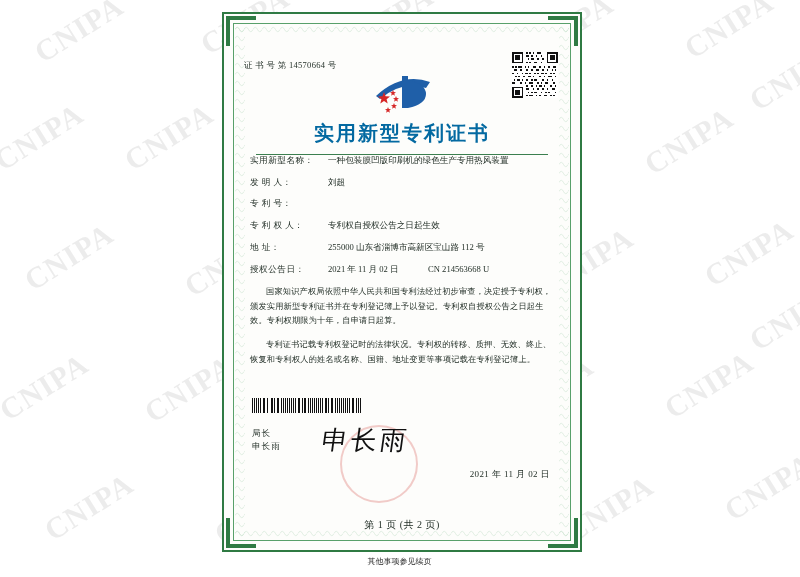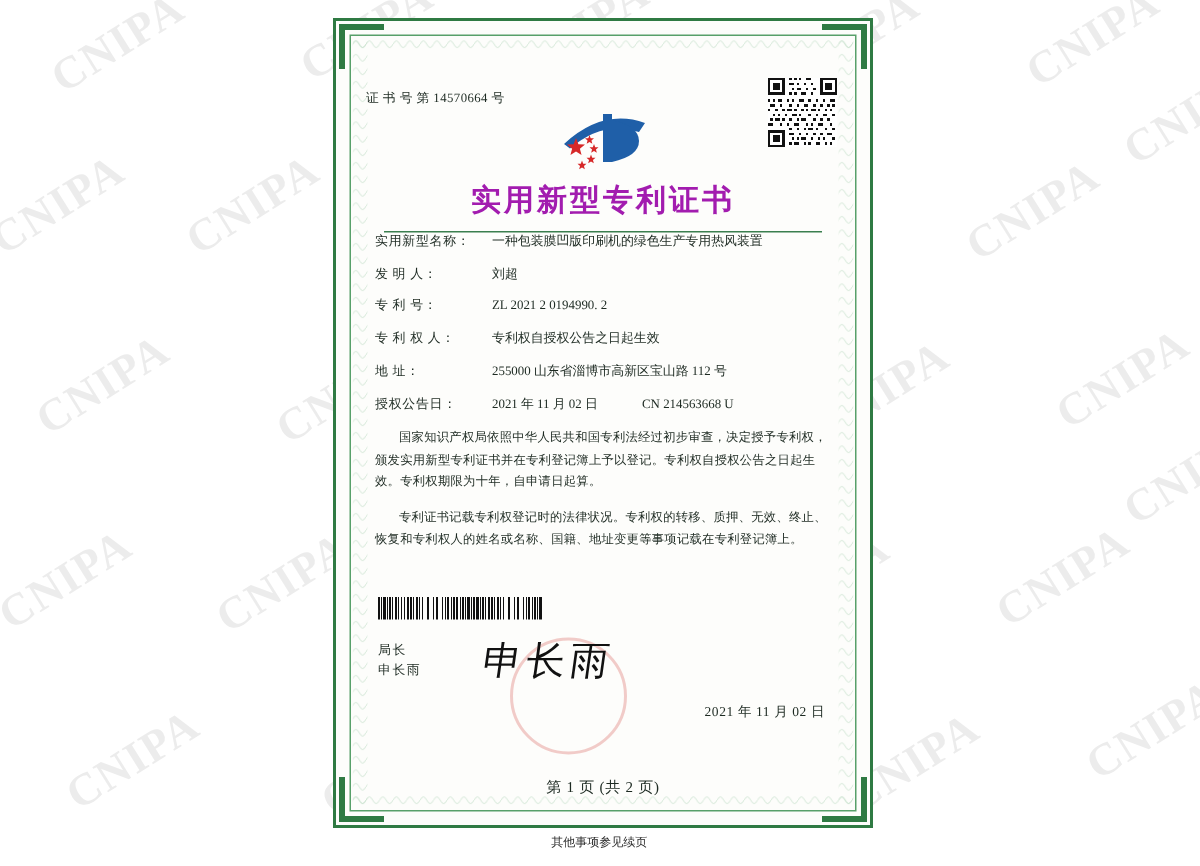--- a/index.html
+++ b/index.html
@@ -104,21 +104,21 @@
     text-align: center;
     margin-top: -6px;
     height: 52px;
   }
 
   .main-title {
     text-align: center;
     font-size: 20px;
     font-weight: bold;
     letter-spacing: 2px;
-    color: #a21caf;
+    color: #0369a1;
     margin-top: 2px;
     font-family: "DejaVu Sans", sans-serif;
   }
   .title-rule {
     width: 292px;
     height: 1px;
     background: #3b7f4f;
     margin: 7px auto 0 auto;
   }
 
@@ -415,21 +415,20 @@
       <div class="field-row">
         <div class="field-label">实用新型名称：</div>
         <div class="field-value">一种包装膜凹版印刷机的绿色生产专用热风装置</div>
       </div>
       <div class="field-row">
         <div class="field-label">发 明 人：</div>
         <div class="field-value">刘超</div>
       </div>
       <div class="field-row">
         <div class="field-label">专 利 号：</div>
-        <div class="field-value">ZL 2021 2 0194990. 2</div>
       </div>
       <div class="field-row">
         <div class="field-label">专 利 权 人：</div>
         <div class="field-value">专利权自授权公告之日起生效</div>
       </div>
       <div class="field-row">
         <div class="field-label">地 址：</div>
         <div class="field-value">255000 山东省淄博市高新区宝山路 112 号</div>
       </div>
       <div class="field-row double">

